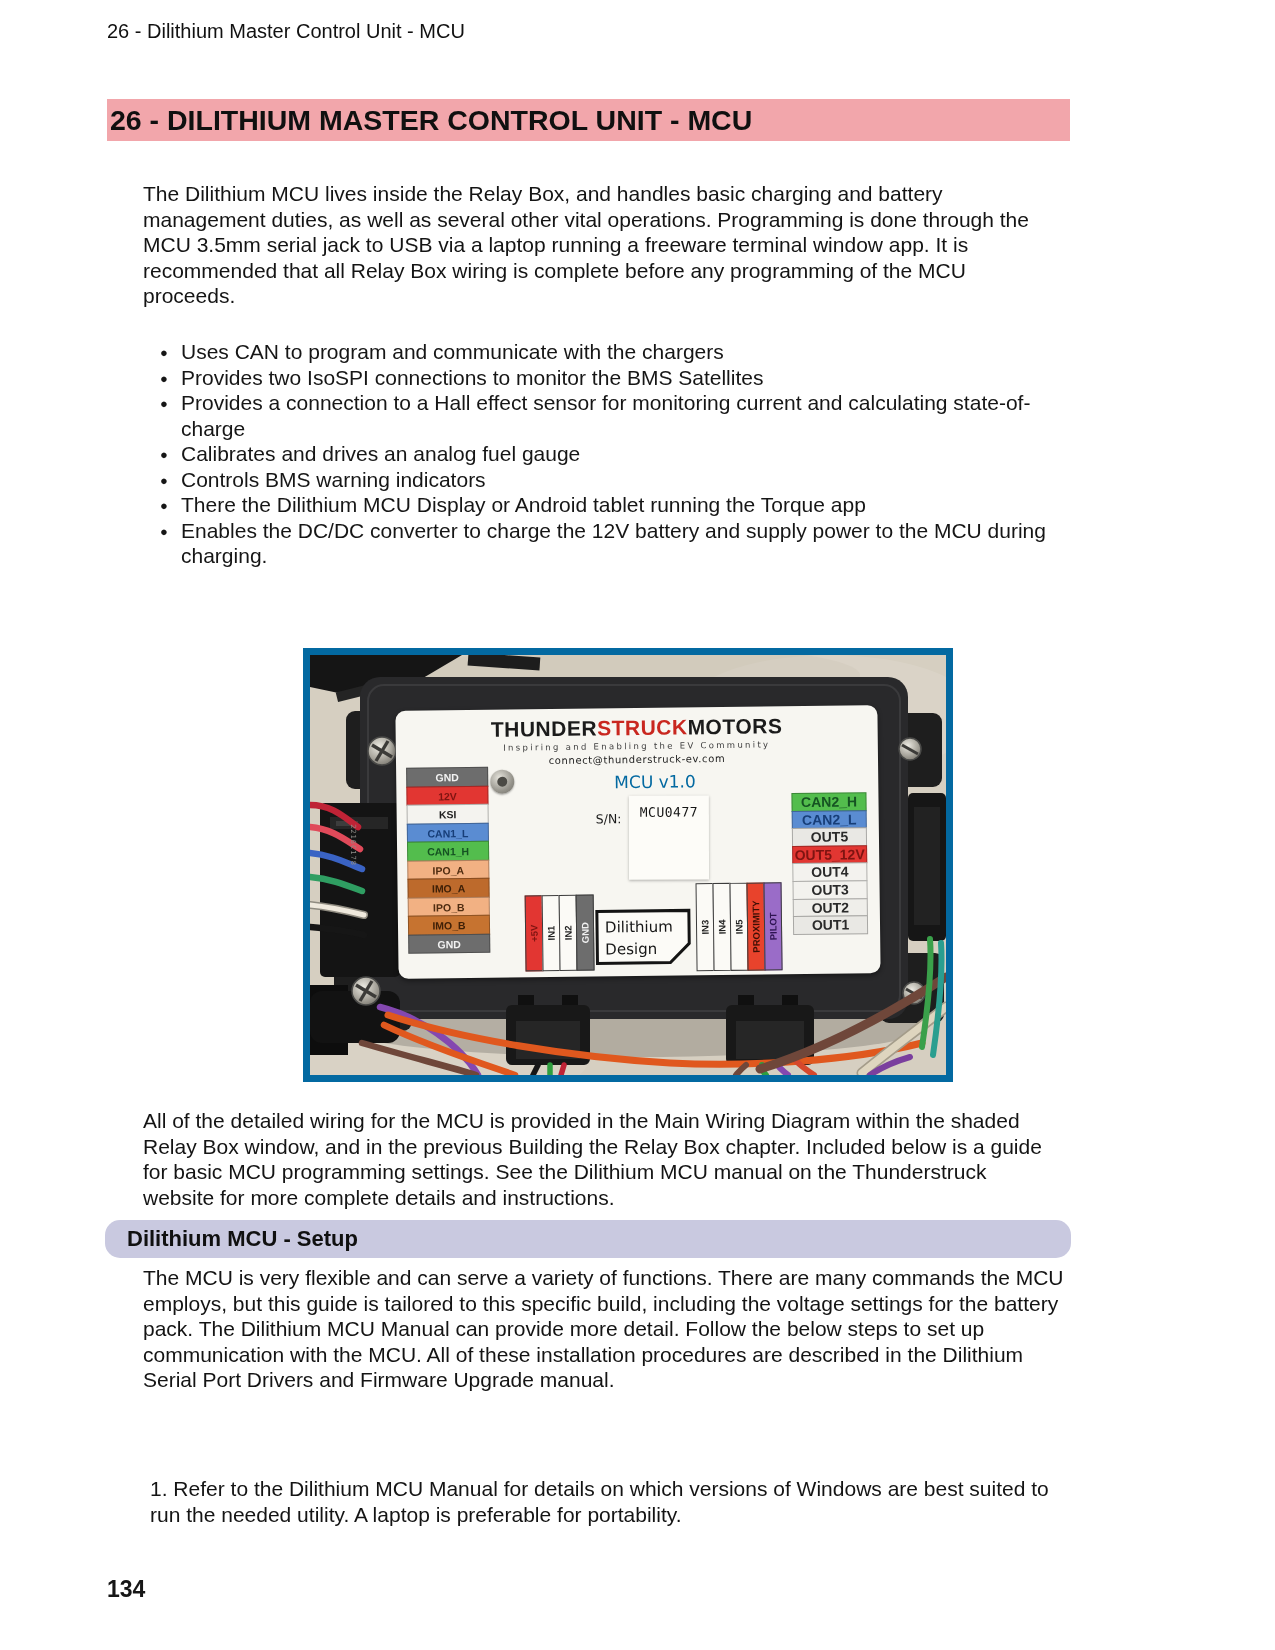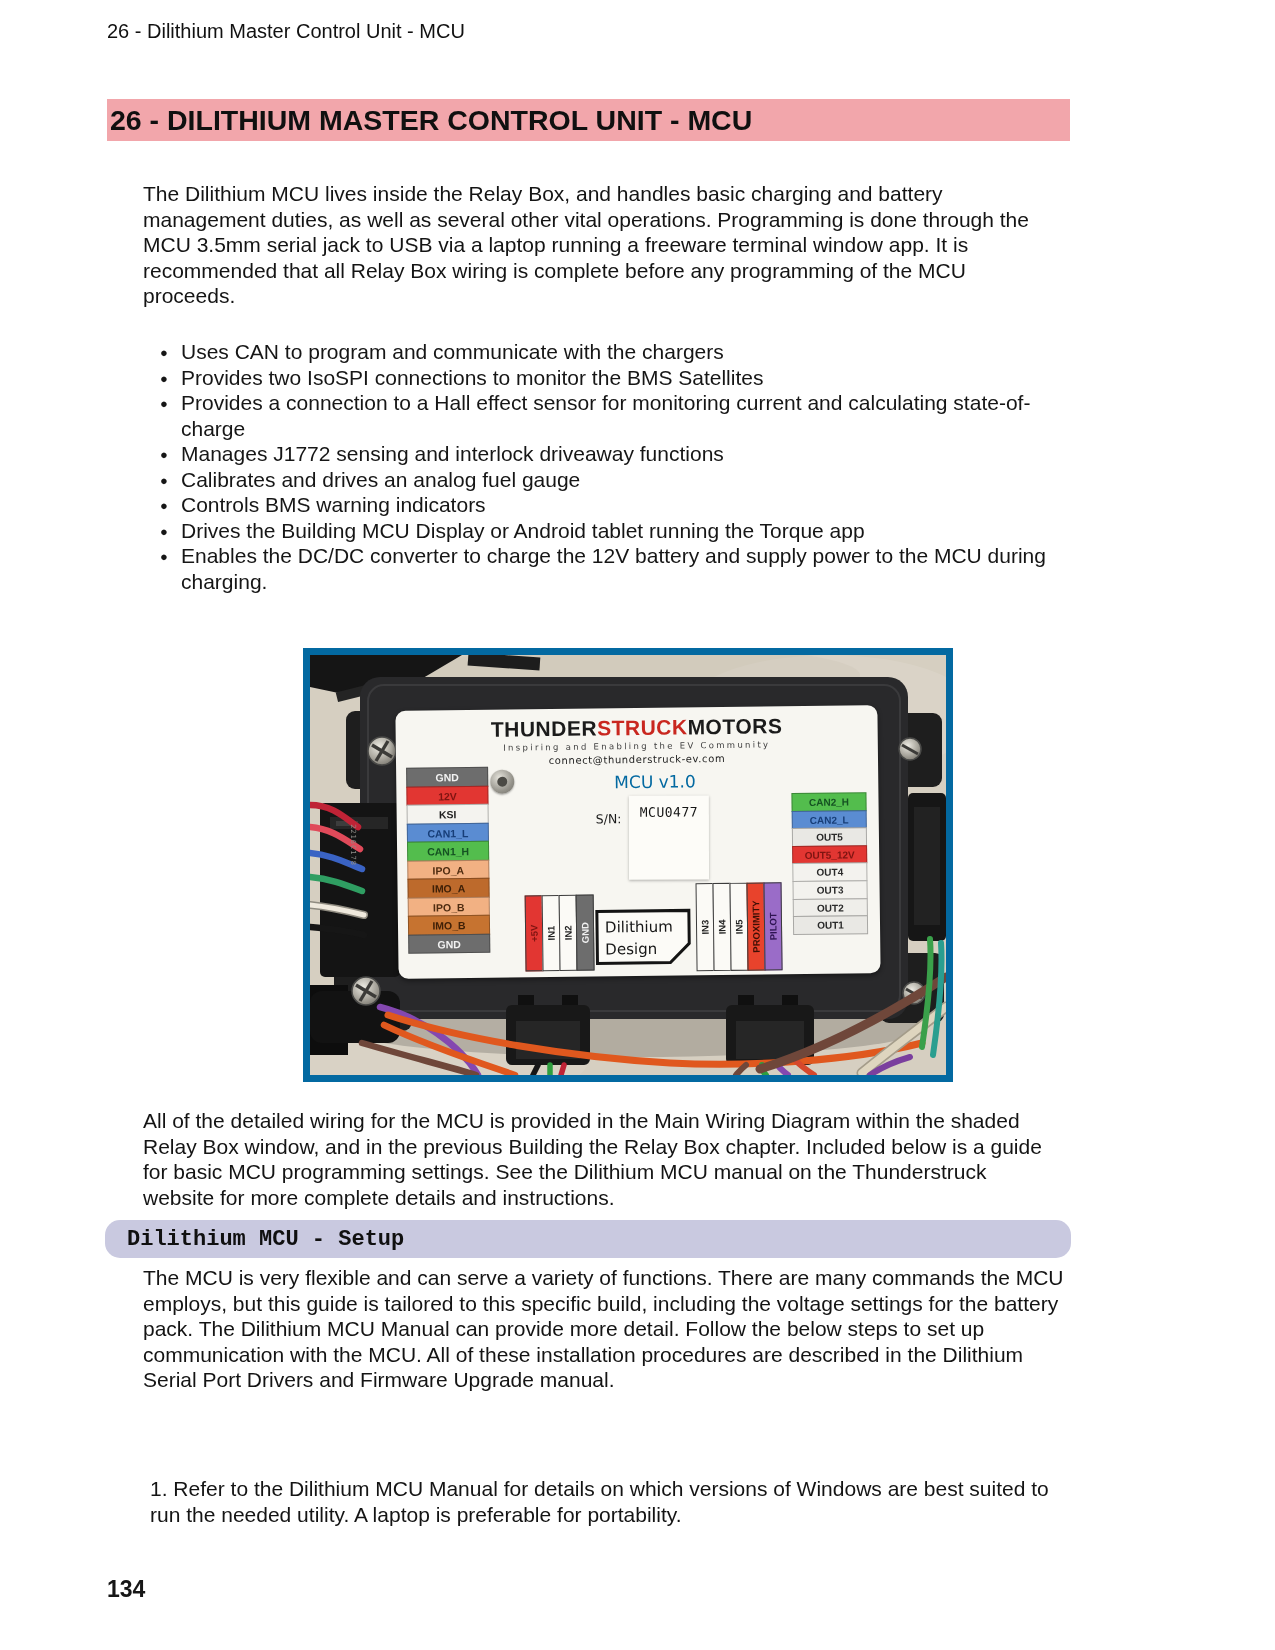--- a/index.html
+++ b/index.html
@@ -16,21 +16,21 @@
   .intro{left:143px;top:160px;width:905px;}
   .functions-intro{left:143px;top:313px;width:905px;}
   ul.functions{position:absolute;left:160px;top:339px;width:895px;margin:0;padding:0;
                font-size:21px;line-height:25.5px;}
   ul.functions li{list-style:none;position:relative;padding-left:21px;}
   ul.functions li::before{content:"\25CF";position:absolute;left:0;top:1px;font-size:13px;}
 
   .wiring-note{left:143px;top:1087px;width:905px;}
 
   .setup-bar{position:absolute;left:105px;top:1220px;width:966px;height:38px;
-             background:#c9c9e0;border-radius:15px;display:flex;align-items:center;font-family:Liberation Mono, monospace;}
+             background:#c9c9e0;border-radius:15px;display:flex;align-items:center;}
   .setup-bar h2{margin:0 0 0 22px;font-size:22px;font-weight:bold;color:#101010;}
 
   .setup-body{left:143px;top:1244px;width:922px;}
   .setup-step{left:150px;top:1455px;width:912px;}
 
   .page-number{position:absolute;left:107px;top:1576px;font-size:23px;font-weight:bold;}
 
   
   .photo-frame{position:absolute;left:303px;top:648px;width:636px;height:420px;
                border:7px solid #0369a1;background:#d6cfc1;}
@@ -62,21 +62,21 @@
          box-shadow:0 1px 2px rgba(0,0,0,.35);}
   .rivet::after{content:"";position:absolute;left:7px;top:7px;width:10px;height:10px;
                 border-radius:50%;background:#4b4a45;}
 
   .pin-col{position:absolute;}
   .pin-col .pin{box-sizing:border-box;border:1px solid rgba(0,0,0,.28);margin-top:-1px;
                 text-align:center;font-weight:bold;}
   .left-pins{left:10px;top:58px;width:82px;}
   .left-pins .pin{height:19.5px;line-height:18px;font-size:10.5px;}
   .right-pins{left:375px;top:88px;width:95px;}
-  .right-pins .pin{height:18.6px;line-height:17px;font-size:10px;margin-left:20px;}
+  .right-pins .pin{height:18.6px;line-height:17px;font-size:14px;margin-left:20px;}
 
   .vstrip{position:absolute;display:flex;}
   .vstrip .vpin{box-sizing:border-box;position:relative;width:18px;border:1px solid #3c3c3c;
                 margin-left:-1px;}
   .vstrip .vpin span{position:absolute;left:50%;top:50%;transform:translate(-50%,-50%) rotate(-90deg);
                      white-space:nowrap;font-size:9.5px;font-weight:bold;}
   .bl-strip{left:128px;top:186px;height:76px;}
   .br-strip{left:299px;top:176px;height:88px;}
 
   .dd-logo{position:absolute;left:196px;top:200px;width:98px;height:58px;}
@@ -101,27 +101,26 @@
 
 
   <ul class="functions">
 
       <li>Uses CAN to program and communicate with the chargers</li>
 
       <li>Provides two IsoSPI connections to monitor the BMS Satellites</li>
 
       <li>Provides a connection to a Hall effect sensor for monitoring current and calculating state-of-charge</li>
 
-      <li>Manages J1772 sensing and interlock driveaway functions</li>
 
       <li>Calibrates and drives an analog fuel gauge</li>
 
       <li>Controls BMS warning indicators</li>
 
-      <li>Drives the Building MCU Display or Android tablet running the Torque app</li>
+      <li>There the Dilithium MCU Display or Android tablet running the Torque app</li>
 
       <li>Enables the DC/DC converter to charge the 12V battery and supply power to the MCU during charging.</li>
 
   </ul>
 
   <div class="photo-frame">
     <div class="photo-inner">
 
       <svg class="photo-svg" width="636" height="420" viewBox="0 0 636 420">
         <defs>

